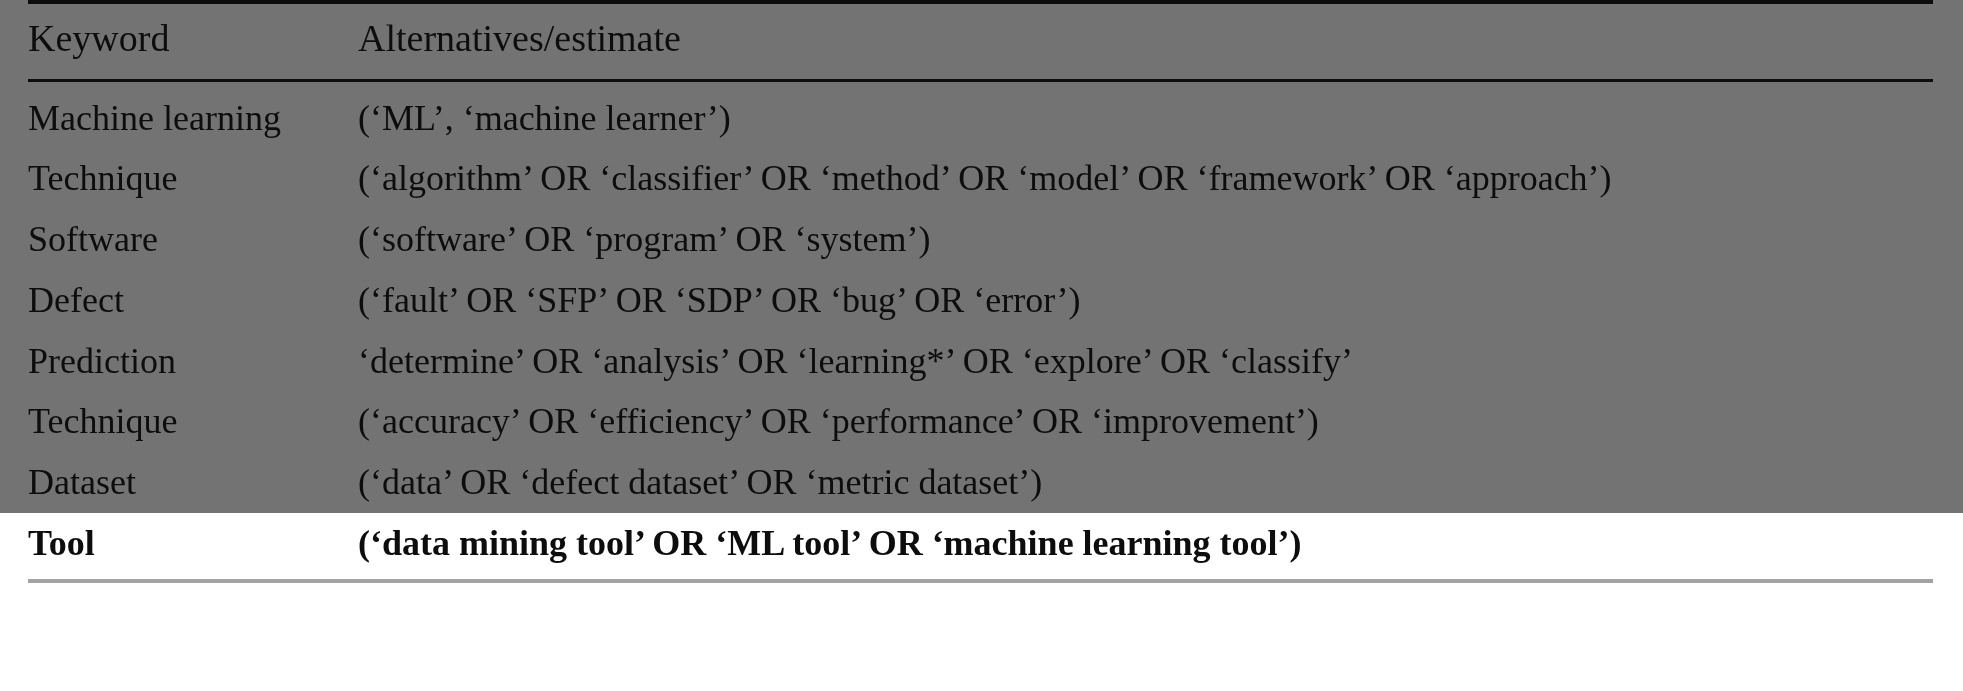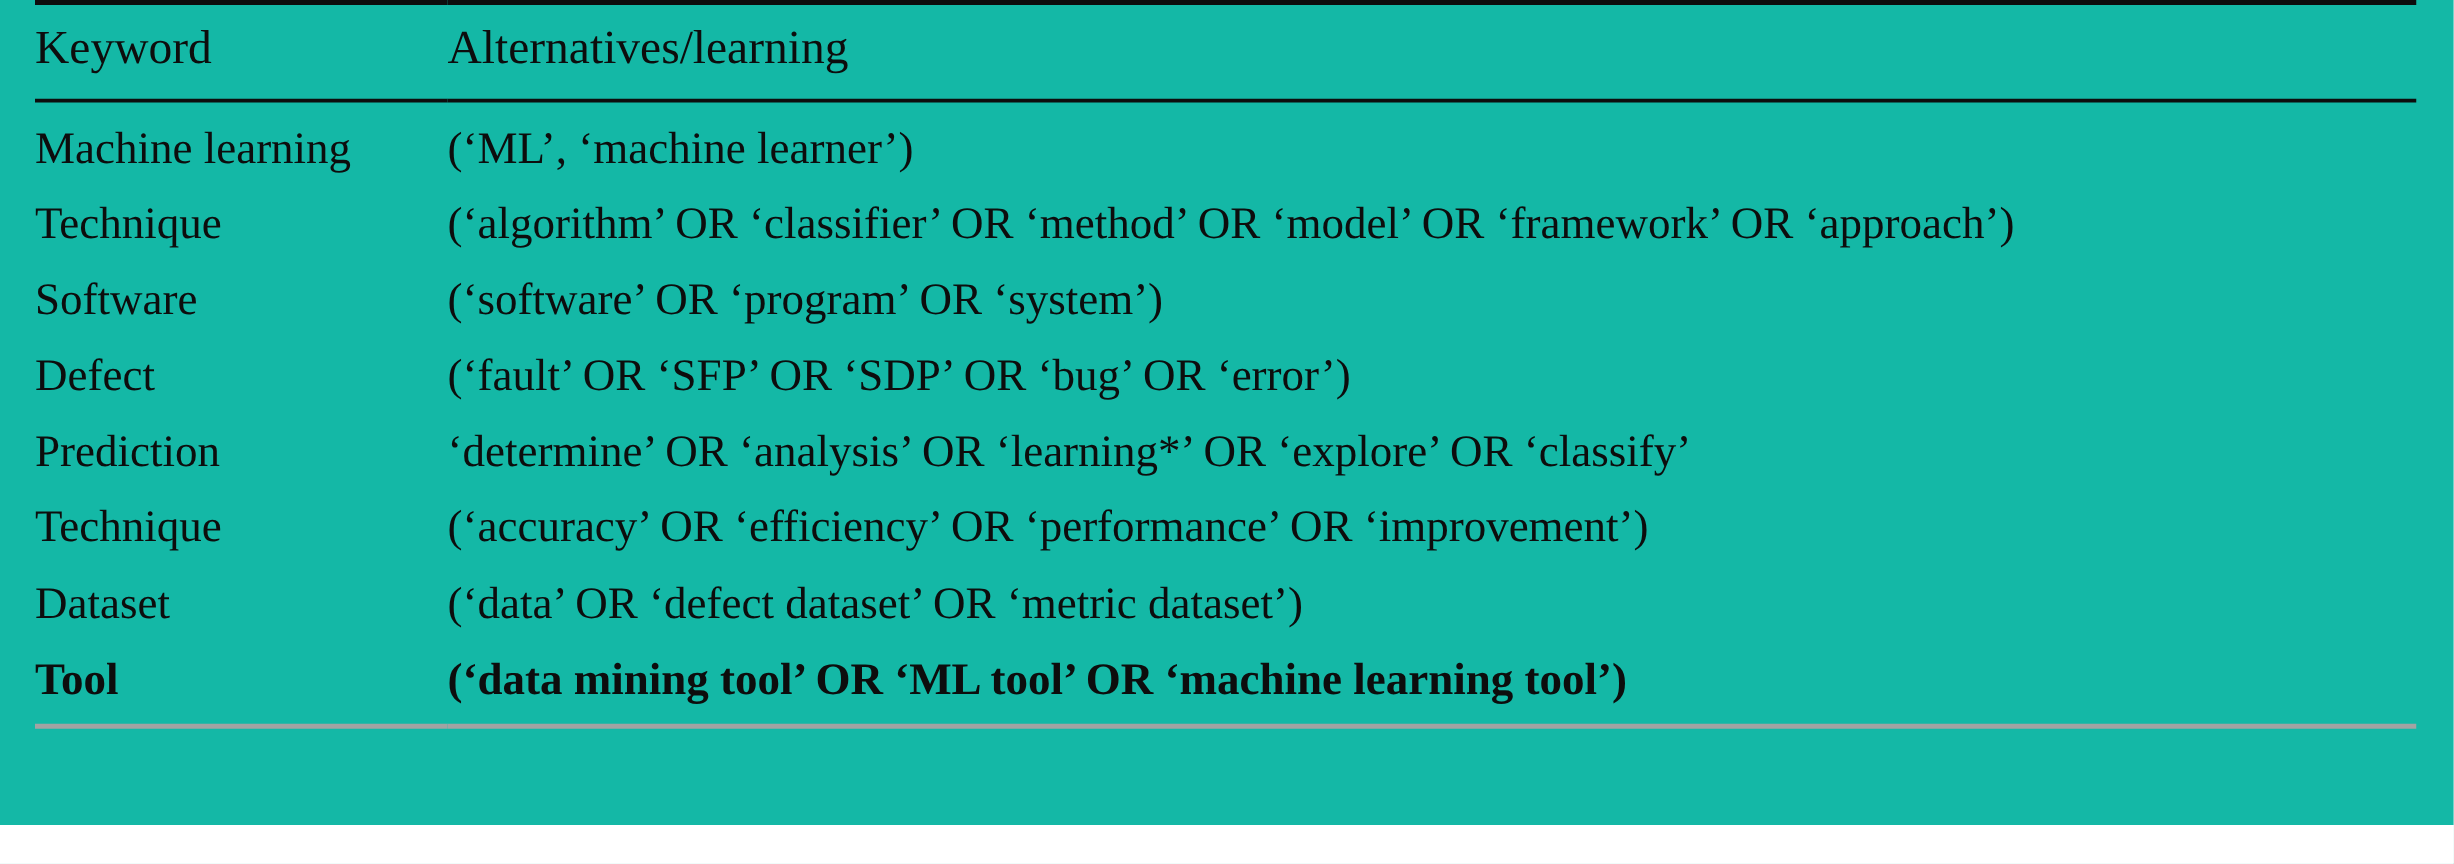--- a/index.html
+++ b/index.html
@@ -9,23 +9,23 @@
   }
   body {
     width: 1963px;
     height: 691px;
     font-family: "Liberation Serif", "DejaVu Serif", serif;
     color: #0d0d0d;
     overflow: hidden;
   }
   .sheet {
     width: 1963px;
-    height: 660px;
+    height: 513px;
     position: relative;
-    background: #14b8a6;
+    background: #737373;
     box-sizing: border-box;
   }
   table.keyword-table {
     border-collapse: collapse;
     width: 1905px;
     margin: 0 0 0 28px;
     table-layout: fixed;
   }
   table.keyword-table col.col-keyword { width: 330px; }
   table.keyword-table col.col-alt { width: 1575px; }
@@ -68,21 +68,21 @@
 
 <div class="sheet">
   <table class="keyword-table">
     <colgroup>
       <col class="col-keyword">
       <col class="col-alt">
     </colgroup>
     <thead>
       <tr>
         <th class="head-keyword">Keyword</th>
-        <th class="head-alt">Alternatives/learning</th>
+        <th class="head-alt">Alternatives/estimate</th>
       </tr>
     </thead>
     <tbody>
       <tr>
         <td class="cell-keyword">Machine learning</td>
         <td class="cell-alt">(‘ML’, ‘machine learner’)</td>
       </tr>
       <tr>
         <td class="cell-keyword">Technique</td>
         <td class="cell-alt nowrap-alt">(‘algorithm’ OR ‘classifier’ OR ‘method’ OR ‘model’ OR ‘framework’ OR ‘approach’)</td>

